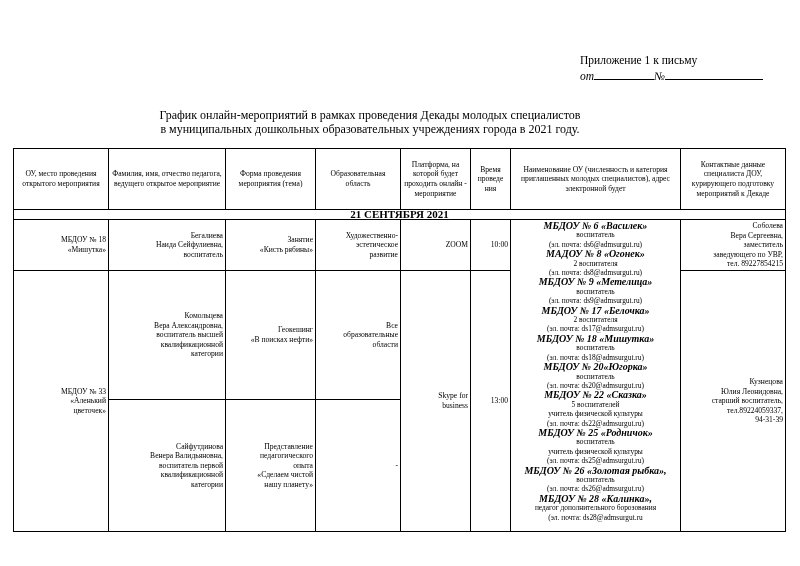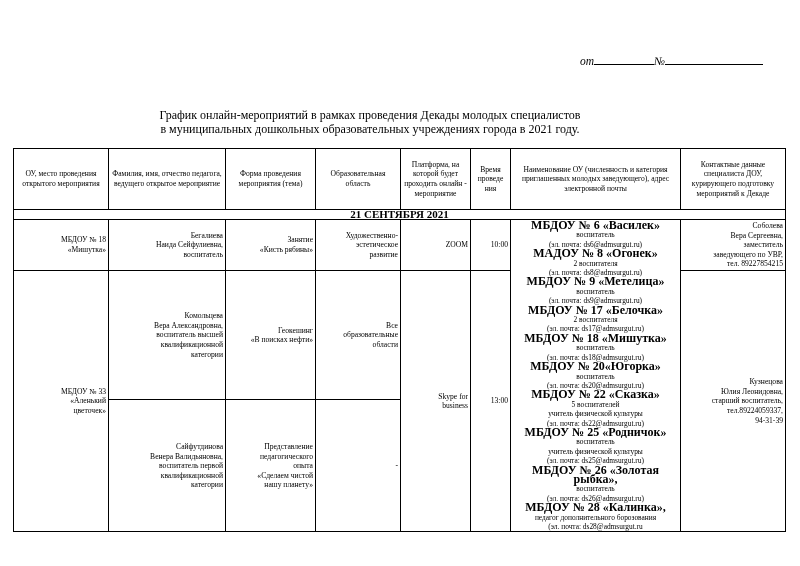--- a/index.html
+++ b/index.html
@@ -16,28 +16,29 @@
                    padding: 0 2px; }
   .hdr td { height: 60px; font-size: 7.6px; }
   .daterow td { height: 9px; text-align: right; font-weight: bold; font-size: 11px; line-height: 9px;
                 padding-right: 40%; }
   .r1 td { height: 50px; }
   .r2 td { height: 128px; }
   .r3 td { height: 131px; }
   .bold { font-weight: normal; }
   .ou-list { padding: 0 2px; font-size: 7.4px; line-height: 9.4px; }
   .ou-entry { display: block; }
-  .ou-name { font-weight: bold; font-size: 12px; display: block; }
+  .ou-name { font-weight: bold; font-size: 10px; display: block; font-style: italic; }
   .ou-line { display: block; }
   .cell-text { display: block; white-space: pre-line; text-align: right; }
 </style>
 </head>
 <body>
 
 <div class="appendix">
+  <div>Приложение 1 к письму</div>
   <div class="line2">
     <span>от</span><span class="blank" style="width:60px"></span><span>№</span><span class="blank" style="width:98px"></span>
   </div>
 </div>
 
 <div class="title">
   <div>График онлайн-мероприятий в рамках проведения Декады молодых специалистов</div>
   <div>в муниципальных дошкольных образовательных учреждениях города в 2021 году.</div>
 </div>
 
@@ -53,21 +54,21 @@
     <col style="width:105px">
   </colgroup>
   <tbody>
       <tr class="hdr">
     <td>ОУ, место проведения открытого мероприятия</td>
     <td>Фамилия, имя, отчество педагога, ведущего открытое мероприятие</td>
     <td>Форма проведения мероприятия (тема)</td>
     <td>Образовательная область</td>
     <td>Платформа, на которой будет проходить онлайн - мероприятие</td>
     <td>Время проведе ния</td>
-    <td>Наименование ОУ (численность и категория приглашенных молодых заведующего), адрес электронной почты</td>
+    <td>Наименование ОУ (численность и категория приглашенных молодых специалистов), адрес электронной будет</td>
     <td>Контактные данные специалиста ДОУ, курирующего подготовку мероприятий к Декаде</td>
   </tr>
   <tr class="daterow">
     <td colspan="8">21 СЕНТЯБРЯ 2021</td>
   </tr>
   <tr class="r1">
     <td class="bold">
           <span class="cell-text">МБДОУ № 18
 «Мишутка»</span>
         </td>

